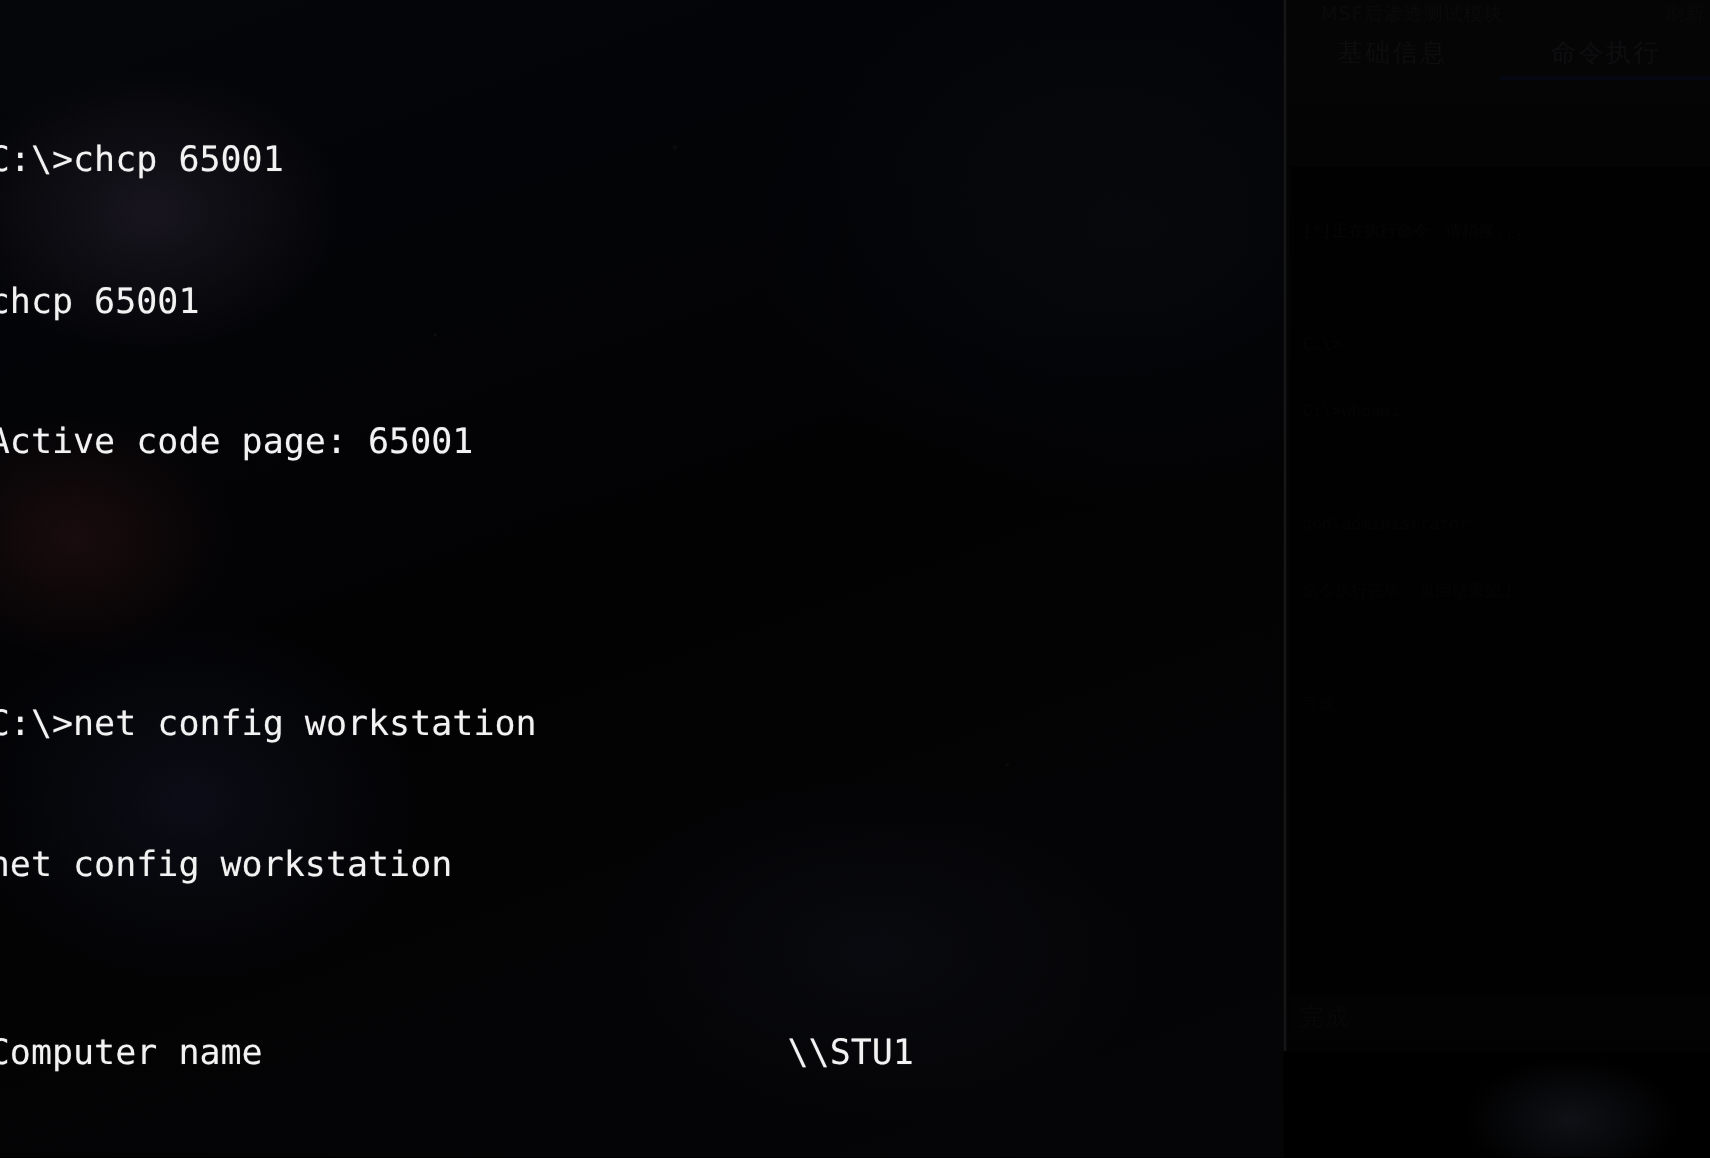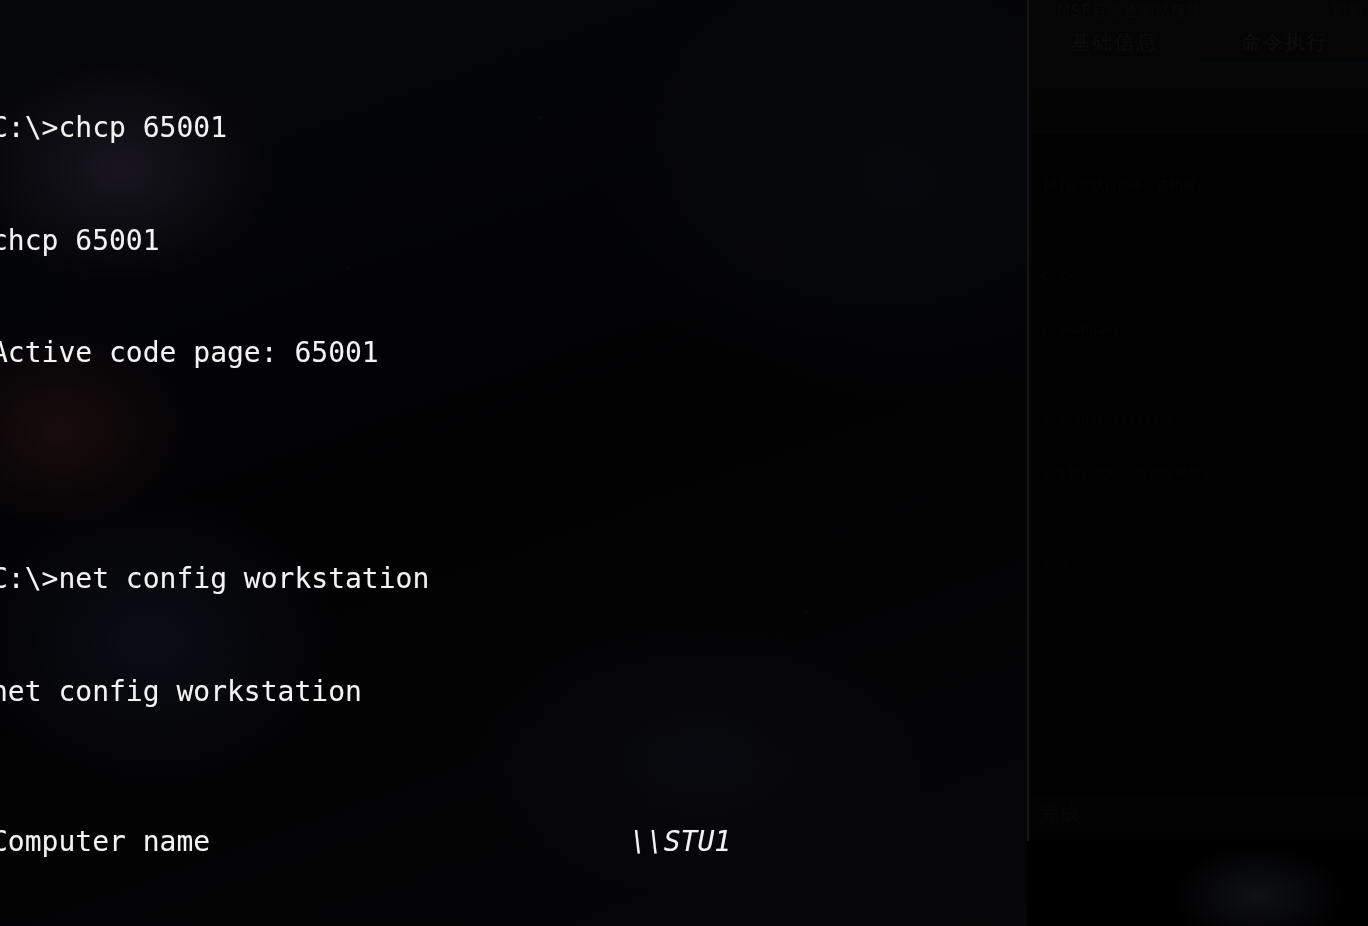--- a/index.html
+++ b/index.html
@@ -49,21 +49,21 @@
     color: #f2f2f2;
     white-space: pre;
     letter-spacing: 0px;
     text-shadow: 0 0 1px rgba(255,255,255,0.28);
   }
   .cline {
     height: 37.6px;
     display: block;
   }
   .cline .lbl { display: inline-block; }
-  .cline .val { display: inline-block; font-style: italic; }
+  .cline .val { display: inline-block; }
 
   
   .kv .lbl { width: 639px; display: inline-block; }
 
   
   .bgwin {
     position: absolute;
     left: 1027px;
     top: 0px;
     width: 341px;

